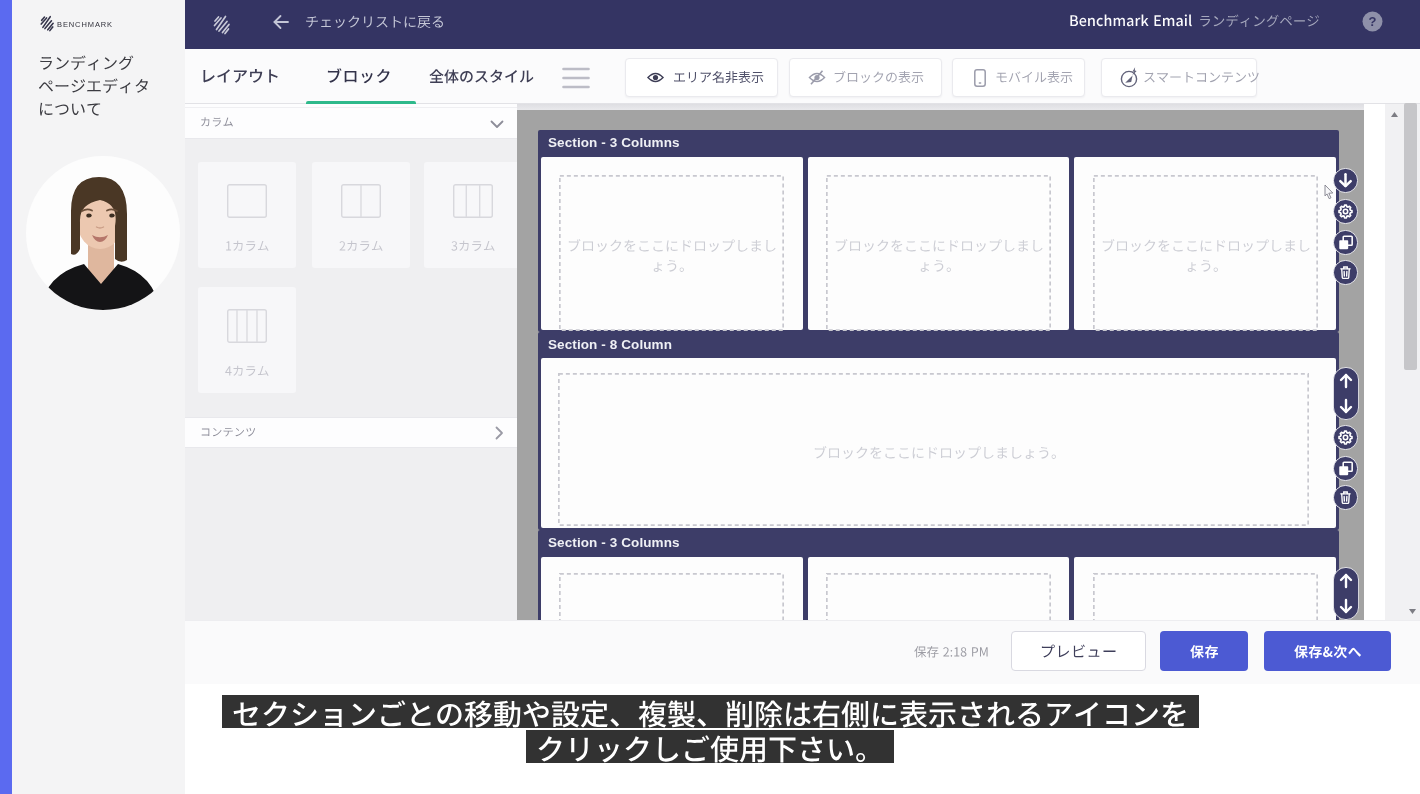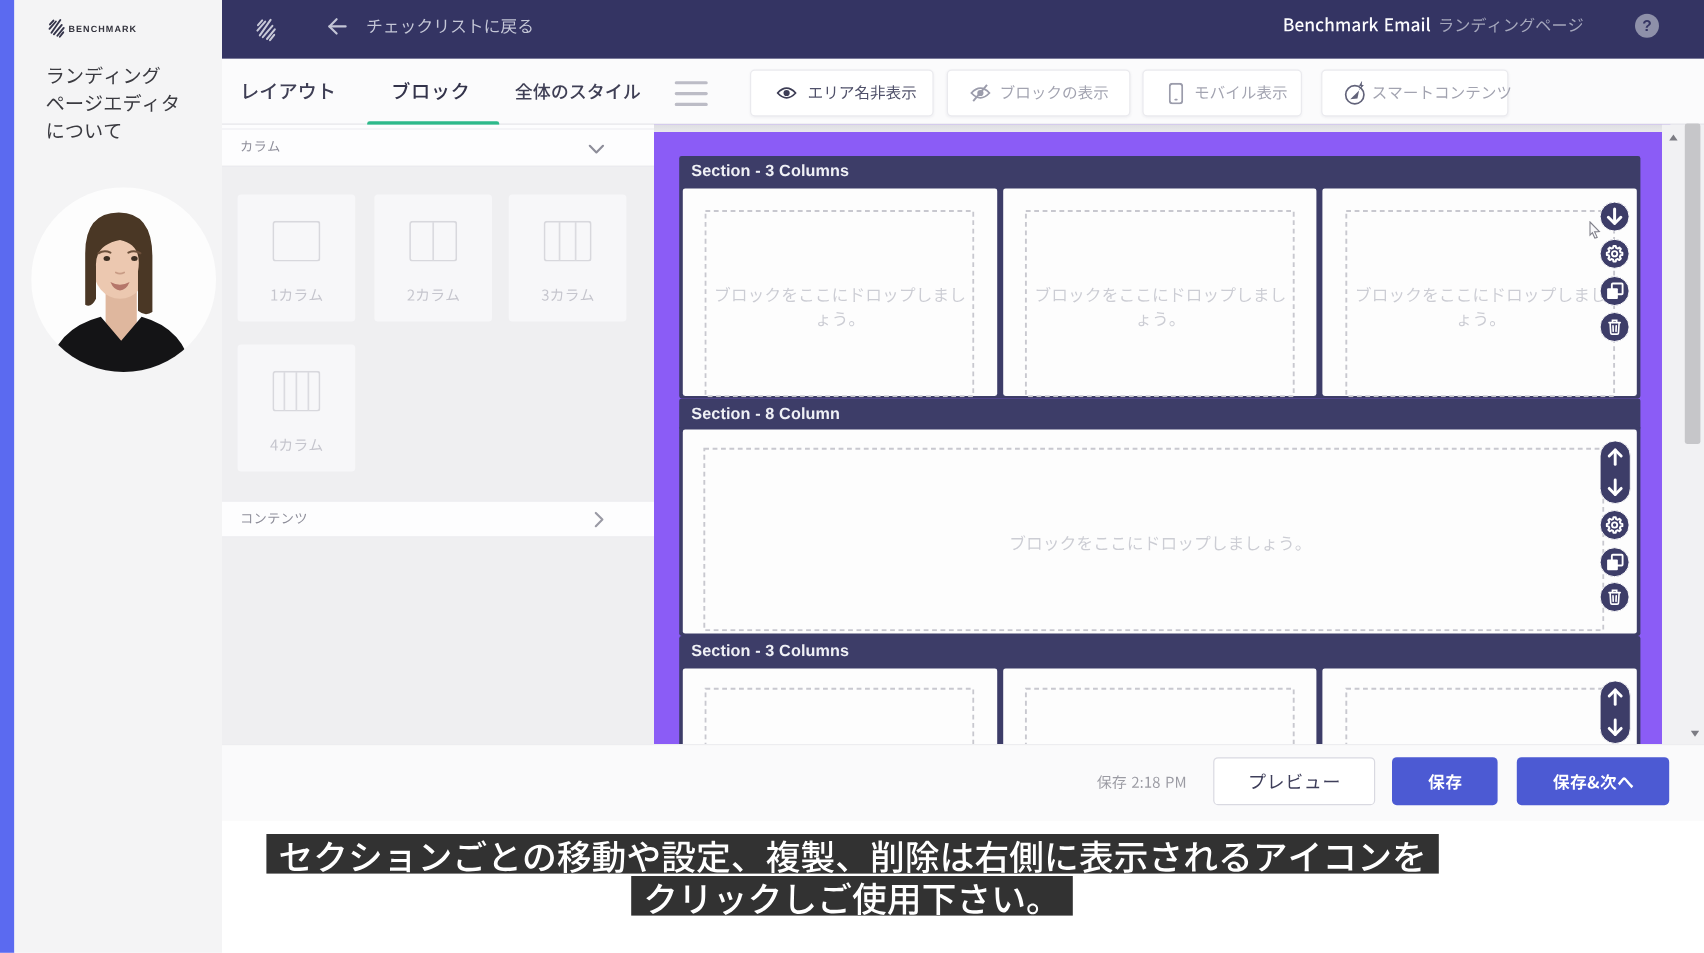--- a/index.html
+++ b/index.html
@@ -7,21 +7,21 @@
       <g stroke="#34344a" stroke-width="1.9" stroke-linecap="round">
         <line x1="3.5" y1="17.5" x2="12.5" y2="4.5"></line>
         <line x1="1.5" y1="13.5" x2="8.0" y2="6.0"></line>
         <line x1="6.0" y1="19.0" x2="14.0" y2="9.5"></line>
         <line x1="9.5" y1="20.5" x2="16.0" y2="12.5"></line>
         <line x1="2.0" y1="9.0" x2="5.5" y2="5.0"></line>
         <line x1="12.0" y1="21.5" x2="15.5" y2="17.0"></line>
       </g>
     </svg>
   </div>
-<div class="abs" style="left:57px;top:19.5px;font-size:7.5px;font-weight:bold;letter-spacing:0.9px;color:#32323c">BENCHMARK</div>
+<div class="abs" style="left:57px;top:19.5px;font-size:7.5px;font-weight:normal;letter-spacing:0.9px;color:#32323c">BENCHMARK</div>
 <div style="position:absolute;left:38px;top:53.0px;line-height:0"><svg width="96" height="22" viewBox="0 0 96 22">
       <path transform="translate(0,16.0)" fill="#3b3b41" d="M3.7 -11.9V-10.6C4.1 -10.6 4.6 -10.6 5.1 -10.6C6.0 -10.6 10.5 -10.6 11.4 -10.6C12.0 -10.6 12.5 -10.6 12.9 -10.6V-11.9C12.5 -11.9 11.9 -11.8 11.4 -11.8C10.5 -11.8 6.0 -11.8 5.1 -11.8C4.6 -11.8 4.1 -11.9 3.7 -11.9ZM14.0 -7.7 13.1 -8.3C13.0 -8.2 12.6 -8.1 12.3 -8.1C11.4 -8.1 4.6 -8.1 3.8 -8.1C3.4 -8.1 2.8 -8.2 2.3 -8.2V-6.9C2.8 -6.9 3.4 -6.9 3.8 -6.9C4.8 -6.9 11.5 -6.9 12.3 -6.9C12.0 -5.8 11.4 -4.4 10.4 -3.4C9.1 -2.0 7.1 -0.9 4.8 -0.5L5.8 0.7C7.8 0.1 9.8 -0.8 11.5 -2.7C12.7 -4.0 13.4 -5.6 13.8 -7.2C13.9 -7.3 14.0 -7.6 14.0 -7.7Z M19.6 -11.7 18.7 -10.8C19.9 -10.0 21.9 -8.2 22.7 -7.4L23.7 -8.4C22.8 -9.3 20.8 -11.0 19.6 -11.7ZM18.3 -1.0 19.1 0.3C21.8 -0.2 23.8 -1.2 25.4 -2.2C27.8 -3.7 29.7 -5.9 30.8 -7.9L30.0 -9.2C29.1 -7.3 27.1 -4.9 24.7 -3.3C23.1 -2.4 21.1 -1.4 18.3 -1.0Z M35.2 -11.7V-10.4C35.7 -10.4 36.2 -10.4 36.7 -10.4C37.6 -10.4 41.4 -10.4 42.2 -10.4C42.7 -10.4 43.3 -10.4 43.7 -10.4V-11.7C43.3 -11.6 42.7 -11.6 42.2 -11.6C41.4 -11.6 37.6 -11.6 36.7 -11.6C36.2 -11.6 35.7 -11.6 35.2 -11.7ZM44.6 -13.0 43.7 -12.6C44.1 -12.0 44.7 -11.1 45.0 -10.4L45.9 -10.8C45.6 -11.5 45.0 -12.4 44.6 -13.0ZM46.3 -13.6 45.5 -13.3C45.9 -12.7 46.4 -11.8 46.8 -11.1L47.7 -11.5C47.4 -12.0 46.7 -13.1 46.3 -13.6ZM33.4 -7.7V-6.4C33.8 -6.4 34.3 -6.4 34.7 -6.4H39.5C39.5 -4.9 39.3 -3.5 38.6 -2.4C38.0 -1.4 36.8 -0.5 35.6 0.0L36.8 0.9C38.1 0.2 39.3 -0.9 39.9 -2.0C40.6 -3.2 40.8 -4.7 40.9 -6.4H45.2C45.6 -6.4 46.1 -6.4 46.5 -6.4V-7.7C46.1 -7.6 45.6 -7.6 45.2 -7.6C44.4 -7.6 35.7 -7.6 34.7 -7.6C34.2 -7.6 33.8 -7.6 33.4 -7.7Z M50.0 -4.1 50.6 -2.9C52.4 -3.5 54.2 -4.3 55.6 -5.1V-0.2C55.6 0.3 55.5 1.0 55.5 1.2H57.0C56.9 1.0 56.9 0.3 56.9 -0.2V-5.9C58.4 -6.8 59.7 -8.0 60.5 -8.8L59.5 -9.8C58.7 -8.8 57.2 -7.5 55.7 -6.5C54.4 -5.7 52.1 -4.6 50.0 -4.1Z M67.6 -11.7 66.7 -10.8C67.9 -10.0 69.9 -8.2 70.7 -7.4L71.7 -8.4C70.8 -9.3 68.8 -11.0 67.6 -11.7ZM66.3 -1.0 67.1 0.3C69.8 -0.2 71.8 -1.2 73.4 -2.2C75.8 -3.7 77.7 -5.9 78.8 -7.9L78.0 -9.2C77.1 -7.3 75.1 -4.9 72.7 -3.3C71.1 -2.4 69.1 -1.4 66.3 -1.0Z M92.2 -12.8 91.4 -12.4C91.8 -11.8 92.4 -10.9 92.7 -10.2L93.6 -10.6C93.2 -11.3 92.6 -12.2 92.2 -12.8ZM94.0 -13.4 93.2 -13.1C93.6 -12.5 94.1 -11.6 94.5 -10.9L95.3 -11.3C95.0 -11.9 94.4 -12.8 94.0 -13.4ZM87.9 -12.0 86.5 -12.5C86.4 -12.1 86.1 -11.5 86.0 -11.2C85.3 -9.8 83.7 -7.5 80.9 -5.8L82.0 -5.0C83.8 -6.2 85.1 -7.6 86.1 -9.0H91.5C91.2 -7.5 90.2 -5.4 89.0 -4.0C87.5 -2.3 85.5 -0.8 82.6 0.0L83.7 1.1C86.7 -0.0 88.6 -1.5 90.1 -3.2C91.5 -5.0 92.5 -7.2 92.9 -8.8C93.0 -9.0 93.2 -9.4 93.3 -9.6L92.2 -10.3C92.0 -10.2 91.6 -10.1 91.2 -10.1H86.9L87.2 -10.8C87.4 -11.1 87.7 -11.6 87.9 -12.0Z"></path>
     </svg></div>
 <div style="position:absolute;left:38px;top:76.0px;line-height:0"><svg width="112" height="22" viewBox="0 0 112 22">
       <path transform="translate(0,16.0)" fill="#3b3b41" d="M11.3 -9.6C11.3 -10.3 11.8 -10.8 12.4 -10.8C13.1 -10.8 13.6 -10.3 13.6 -9.6C13.6 -9.0 13.1 -8.4 12.4 -8.4C11.8 -8.4 11.3 -9.0 11.3 -9.6ZM10.5 -9.6C10.5 -8.5 11.4 -7.7 12.4 -7.7C13.5 -7.7 14.4 -8.5 14.4 -9.6C14.4 -10.7 13.5 -11.6 12.4 -11.6C11.4 -11.6 10.5 -10.7 10.5 -9.6ZM0.8 -4.2 2.0 -3.0C2.3 -3.3 2.6 -3.8 3.0 -4.2C3.7 -5.1 5.0 -6.9 5.8 -7.8C6.3 -8.5 6.6 -8.5 7.3 -7.9C7.9 -7.3 9.4 -5.7 10.4 -4.6C11.4 -3.5 12.8 -1.8 13.9 -0.4L15.0 -1.6C13.8 -2.9 12.2 -4.7 11.1 -5.8C10.2 -6.8 8.8 -8.2 7.8 -9.2C6.8 -10.2 6.0 -10.0 5.1 -9.0C4.1 -7.8 2.7 -6.0 2.0 -5.3C1.6 -4.8 1.3 -4.6 0.8 -4.2Z M17.6 -6.9V-5.4C18.1 -5.4 19.0 -5.4 19.9 -5.4C21.1 -5.4 27.4 -5.4 28.6 -5.4C29.4 -5.4 30.0 -5.4 30.4 -5.4V-6.9C30.0 -6.9 29.4 -6.8 28.6 -6.8C27.4 -6.8 21.0 -6.8 19.9 -6.8C19.0 -6.8 18.1 -6.9 17.6 -6.9Z M43.5 -11.9 42.6 -11.6C43.1 -10.8 43.6 -9.9 44.0 -9.0L44.9 -9.5C44.6 -10.2 43.9 -11.4 43.5 -11.9ZM45.6 -12.7 44.7 -12.3C45.2 -11.6 45.7 -10.7 46.2 -9.8L47.1 -10.3C46.7 -11.0 46.0 -12.1 45.6 -12.7ZM36.6 -12.2 35.9 -11.1C36.8 -10.6 38.6 -9.4 39.3 -8.8L40.1 -9.9C39.4 -10.4 37.6 -11.6 36.6 -12.2ZM34.2 -0.7 35.0 0.6C36.4 0.3 38.7 -0.5 40.3 -1.4C42.8 -2.9 45.0 -5.0 46.4 -7.1L45.6 -8.5C44.4 -6.2 42.2 -4.1 39.6 -2.6C38.0 -1.7 36.0 -1.0 34.2 -0.7ZM34.2 -8.6 33.5 -7.5C34.5 -7.0 36.2 -5.9 37.0 -5.3L37.7 -6.4C37.0 -6.9 35.2 -8.1 34.2 -8.6Z M49.3 -2.1V-0.6C49.8 -0.7 50.3 -0.7 50.8 -0.7H61.3C61.6 -0.7 62.2 -0.7 62.7 -0.6V-2.1C62.2 -2.0 61.8 -2.0 61.3 -2.0H56.6V-9.4H60.5C60.9 -9.4 61.4 -9.3 61.8 -9.3V-10.7C61.4 -10.7 60.9 -10.6 60.5 -10.6H51.7C51.3 -10.6 50.7 -10.6 50.3 -10.7V-9.3C50.7 -9.3 51.4 -9.4 51.7 -9.4H55.3V-2.0H50.8C50.3 -2.0 49.8 -2.0 49.3 -2.1Z M67.2 -11.7V-10.4C67.7 -10.4 68.2 -10.4 68.7 -10.4C69.6 -10.4 73.4 -10.4 74.2 -10.4C74.7 -10.4 75.3 -10.4 75.7 -10.4V-11.7C75.3 -11.6 74.7 -11.6 74.2 -11.6C73.4 -11.6 69.6 -11.6 68.7 -11.6C68.2 -11.6 67.7 -11.6 67.2 -11.7ZM76.6 -13.0 75.7 -12.6C76.1 -12.0 76.7 -11.1 77.0 -10.4L77.9 -10.8C77.6 -11.5 77.0 -12.4 76.6 -13.0ZM78.3 -13.6 77.5 -13.3C77.9 -12.7 78.4 -11.8 78.8 -11.1L79.7 -11.5C79.4 -12.0 78.7 -13.1 78.3 -13.6ZM65.4 -7.7V-6.4C65.8 -6.4 66.3 -6.4 66.7 -6.4H71.5C71.5 -4.9 71.3 -3.5 70.6 -2.4C70.0 -1.4 68.8 -0.5 67.6 0.0L68.8 0.9C70.1 0.2 71.3 -0.9 71.9 -2.0C72.6 -3.2 72.8 -4.7 72.9 -6.4H77.2C77.6 -6.4 78.1 -6.4 78.5 -6.4V-7.7C78.1 -7.6 77.6 -7.6 77.2 -7.6C76.4 -7.6 67.7 -7.6 66.7 -7.6C66.2 -7.6 65.8 -7.6 65.4 -7.7Z M82.0 -4.1 82.6 -2.9C84.4 -3.5 86.2 -4.3 87.6 -5.1V-0.2C87.6 0.3 87.5 1.0 87.5 1.2H89.0C88.9 1.0 88.9 0.3 88.9 -0.2V-5.9C90.4 -6.8 91.7 -8.0 92.5 -8.8L91.5 -9.8C90.7 -8.8 89.2 -7.5 87.7 -6.5C86.4 -5.7 84.1 -4.6 82.0 -4.1Z M104.6 -12.6 103.1 -13.0C103.0 -12.6 102.8 -12.0 102.6 -11.8C101.9 -10.3 100.2 -7.9 97.5 -6.2L98.5 -5.4C100.3 -6.6 101.8 -8.2 102.8 -9.6H108.2C107.9 -8.3 107.1 -6.6 106.0 -5.2C104.9 -6.0 103.7 -6.7 102.6 -7.3L101.8 -6.4C102.8 -5.8 104.0 -5.0 105.2 -4.1C103.7 -2.6 101.7 -1.1 99.0 -0.3L100.1 0.7C102.8 -0.3 104.8 -1.8 106.2 -3.4C106.9 -2.8 107.5 -2.3 108.0 -1.9L108.9 -3.0C108.4 -3.4 107.8 -3.9 107.1 -4.4C108.3 -6.0 109.2 -7.9 109.6 -9.4C109.7 -9.6 109.8 -10.0 110.0 -10.3L108.9 -10.9C108.6 -10.8 108.3 -10.7 107.9 -10.7H103.5L103.9 -11.3C104.0 -11.6 104.3 -12.1 104.6 -12.6Z"></path>
     </svg></div>
 <div style="position:absolute;left:38px;top:99.0px;line-height:0"><svg width="64" height="22" viewBox="0 0 64 22">
       <path transform="translate(0,16.0)" fill="#3b3b41" d="M7.3 -10.8V-9.5C9.1 -9.3 12.2 -9.3 13.9 -9.5V-10.8C12.3 -10.6 9.0 -10.5 7.3 -10.8ZM7.9 -4.3 6.8 -4.4C6.6 -3.6 6.5 -3.1 6.5 -2.5C6.5 -1.0 7.7 -0.1 10.4 -0.1C12.0 -0.1 13.4 -0.3 14.4 -0.4L14.4 -1.8C13.1 -1.5 11.8 -1.4 10.4 -1.4C8.2 -1.4 7.7 -2.1 7.7 -2.8C7.7 -3.2 7.8 -3.7 7.9 -4.3ZM4.2 -12.0 2.8 -12.2C2.8 -11.8 2.8 -11.4 2.7 -11.0C2.5 -9.7 2.0 -7.0 2.0 -4.6C2.0 -2.4 2.3 -0.6 2.6 0.5L3.7 0.4C3.7 0.3 3.7 0.1 3.7 -0.1C3.7 -0.3 3.7 -0.6 3.8 -0.8C3.9 -1.6 4.5 -3.3 4.9 -4.4L4.2 -4.9C4.0 -4.3 3.6 -3.3 3.3 -2.6C3.2 -3.4 3.2 -4.0 3.2 -4.8C3.2 -6.6 3.6 -9.5 4.0 -11.0C4.0 -11.2 4.2 -11.8 4.2 -12.0Z M17.2 -8.4 17.8 -6.9C19.0 -7.5 23.1 -9.2 25.7 -9.2C27.9 -9.2 29.1 -7.9 29.1 -6.2C29.1 -2.9 25.4 -1.7 21.2 -1.6L21.8 -0.2C26.7 -0.5 30.5 -2.4 30.5 -6.2C30.5 -8.9 28.4 -10.4 25.8 -10.4C23.4 -10.4 20.3 -9.2 18.9 -8.8C18.3 -8.6 17.7 -8.5 17.2 -8.4Z M35.6 -11.2 34.0 -11.2C34.1 -10.8 34.1 -10.1 34.1 -9.8C34.1 -8.8 34.1 -6.9 34.3 -5.5C34.7 -1.4 36.2 0.1 37.7 0.1C38.8 0.1 39.8 -0.8 40.7 -3.5L39.7 -4.6C39.3 -3.0 38.5 -1.4 37.7 -1.4C36.6 -1.4 35.8 -3.2 35.6 -5.8C35.4 -7.2 35.4 -8.6 35.4 -9.6C35.4 -10.0 35.5 -10.8 35.6 -11.2ZM43.9 -10.7 42.7 -10.3C44.2 -8.4 45.2 -5.1 45.4 -2.2L46.7 -2.8C46.5 -5.5 45.3 -8.9 43.9 -10.7Z M49.4 -10.6 49.5 -9.2C51.2 -9.6 55.3 -10.0 57.0 -10.2C55.6 -9.3 54.0 -7.3 54.0 -4.8C54.0 -1.2 57.4 0.4 60.4 0.5L60.8 -0.8C58.2 -0.9 55.3 -1.9 55.3 -5.1C55.3 -6.9 56.7 -9.4 59.0 -10.1C59.8 -10.4 61.2 -10.4 62.1 -10.4V-11.6C61.0 -11.6 59.5 -11.5 57.8 -11.4C54.8 -11.1 51.8 -10.8 50.8 -10.7C50.5 -10.7 50.0 -10.6 49.4 -10.6Z"></path>
     </svg></div>
 <div class="abs" style="left:26px;top:156px;width:154px;height:154px">
@@ -197,21 +197,21 @@
     </svg></div>
 <div class="abs" style="left:185px;top:417px;width:360px;height:31px;background:#fdfdfe;border-top:1px solid #e8e8ec;border-bottom:1px solid #e8e8ec"></div>
 <div style="position:absolute;left:200px;top:425.0px;line-height:0"><svg width="56" height="15" viewBox="0 0 56 15">
       <path transform="translate(0,11.0)" fill="#8d8d99" d="M1.7 -1.5V-0.5C2.0 -0.5 2.5 -0.5 3.0 -0.5H8.4L8.3 0.1H9.3C9.3 -0.1 9.3 -0.6 9.3 -1.0V-6.6C9.3 -6.9 9.3 -7.2 9.3 -7.5C9.1 -7.5 8.8 -7.5 8.5 -7.5H3.1C2.7 -7.5 2.3 -7.5 1.9 -7.5V-6.6C2.1 -6.6 2.7 -6.6 3.1 -6.6H8.4V-1.4H3.0C2.5 -1.4 2.0 -1.4 1.7 -1.5Z M13.8 -8.1 13.2 -7.4C14.0 -6.8 15.4 -5.7 15.9 -5.1L16.6 -5.8C16.0 -6.4 14.6 -7.5 13.8 -8.1ZM12.9 -0.7 13.4 0.2C15.3 -0.1 16.7 -0.8 17.8 -1.5C19.4 -2.5 20.7 -4.0 21.5 -5.4L20.9 -6.3C20.3 -5.0 18.9 -3.4 17.3 -2.3C16.2 -1.6 14.8 -1.0 12.9 -0.7Z M25.0 -8.1V-7.2C25.2 -7.2 25.6 -7.3 26.0 -7.3C26.6 -7.3 29.8 -7.3 30.4 -7.3C30.7 -7.3 31.1 -7.2 31.4 -7.2V-8.1C31.1 -8.1 30.7 -8.1 30.4 -8.1C29.8 -8.1 26.6 -8.1 26.0 -8.1C25.6 -8.1 25.3 -8.1 25.0 -8.1ZM23.6 -5.4V-4.5C24.0 -4.5 24.3 -4.5 24.6 -4.5H27.9C27.9 -3.5 27.7 -2.5 27.3 -1.8C26.8 -1.1 26.0 -0.4 25.2 -0.1L26.0 0.5C26.9 0.0 27.8 -0.7 28.2 -1.5C28.6 -2.3 28.8 -3.3 28.8 -4.5H31.8C32.1 -4.5 32.4 -4.5 32.7 -4.5V-5.4C32.4 -5.3 32.0 -5.3 31.8 -5.3C31.2 -5.3 25.2 -5.3 24.6 -5.3C24.3 -5.3 24.0 -5.3 23.6 -5.4Z M36.4 -8.1 35.8 -7.4C36.6 -6.8 38.0 -5.7 38.5 -5.1L39.2 -5.8C38.6 -6.4 37.2 -7.5 36.4 -8.1ZM35.5 -0.7 36.0 0.2C37.9 -0.1 39.3 -0.8 40.4 -1.5C42.0 -2.5 43.3 -4.0 44.1 -5.4L43.5 -6.3C42.9 -5.0 41.5 -3.4 39.9 -2.3C38.8 -1.6 37.4 -1.0 35.5 -0.7Z M50.2 -8.3 49.4 -8.0C49.6 -7.4 50.3 -5.7 50.4 -5.1L51.3 -5.4C51.1 -6.0 50.5 -7.7 50.2 -8.3ZM55.1 -7.6 54.1 -7.9C53.9 -6.2 53.2 -4.4 52.3 -3.3C51.2 -1.9 49.6 -0.9 48.0 -0.4L48.8 0.4C50.3 -0.2 51.9 -1.3 53.1 -2.8C54.0 -4.0 54.6 -5.6 54.9 -6.9C54.9 -7.1 55.0 -7.4 55.1 -7.6ZM47.1 -7.6 46.3 -7.3C46.5 -6.8 47.3 -5.0 47.5 -4.3L48.4 -4.6C48.1 -5.3 47.4 -7.0 47.1 -7.6Z"></path>
     </svg></div>
 <div class="abs" style="left:495px;top:426px">
     <svg width="9" height="14" viewBox="0 0 9 14" style="display:block">
       <path d="M1.5 1.5 L7 7 L1.5 12.5" fill="none" stroke="#9a9aa5" stroke-width="1.8" stroke-linecap="round" stroke-linejoin="round"></path>
     </svg>
   </div>
-<div class="abs" style="left:545px;top:104px;width:847px;height:516px;background:#8b5cf6;overflow:hidden">
+<div class="abs" style="left:517px;top:104px;width:847px;height:516px;background:#a3a3a3;overflow:hidden">
     <div style="position:absolute;left:0;top:0;width:847px;height:6px;background:linear-gradient(#dedee2,#e9e9ec)"></div>
     <div style="position:absolute;left:21px;top:26px;width:801px;height:25px;background:#3d3d68;border-radius:2px 2px 0 0">
       <div style="position:absolute;left:10px;top:4.5px;font-size:13.5px;font-weight:bold;color:#eff0f5;letter-spacing:0.1px">Section - 3 Columns</div>
     </div>
     <div style="position:absolute;left:21px;top:51px;width:801px;height:177px;background:#3d3d68;border-radius:0 0 2px 2px;display:flex;padding:2px 3px;gap:5px">
       <div style="flex:1;background:#fdfdfd;border-radius:2px"></div>
       <div style="flex:1;background:#fdfdfd;border-radius:2px"></div>
       <div style="flex:1;background:#fdfdfd;border-radius:2px"></div>
     </div>
     <div style="position:absolute;left:42px;top:71px;line-height:0"><svg width="225" height="156" viewBox="0 0 225 156">

